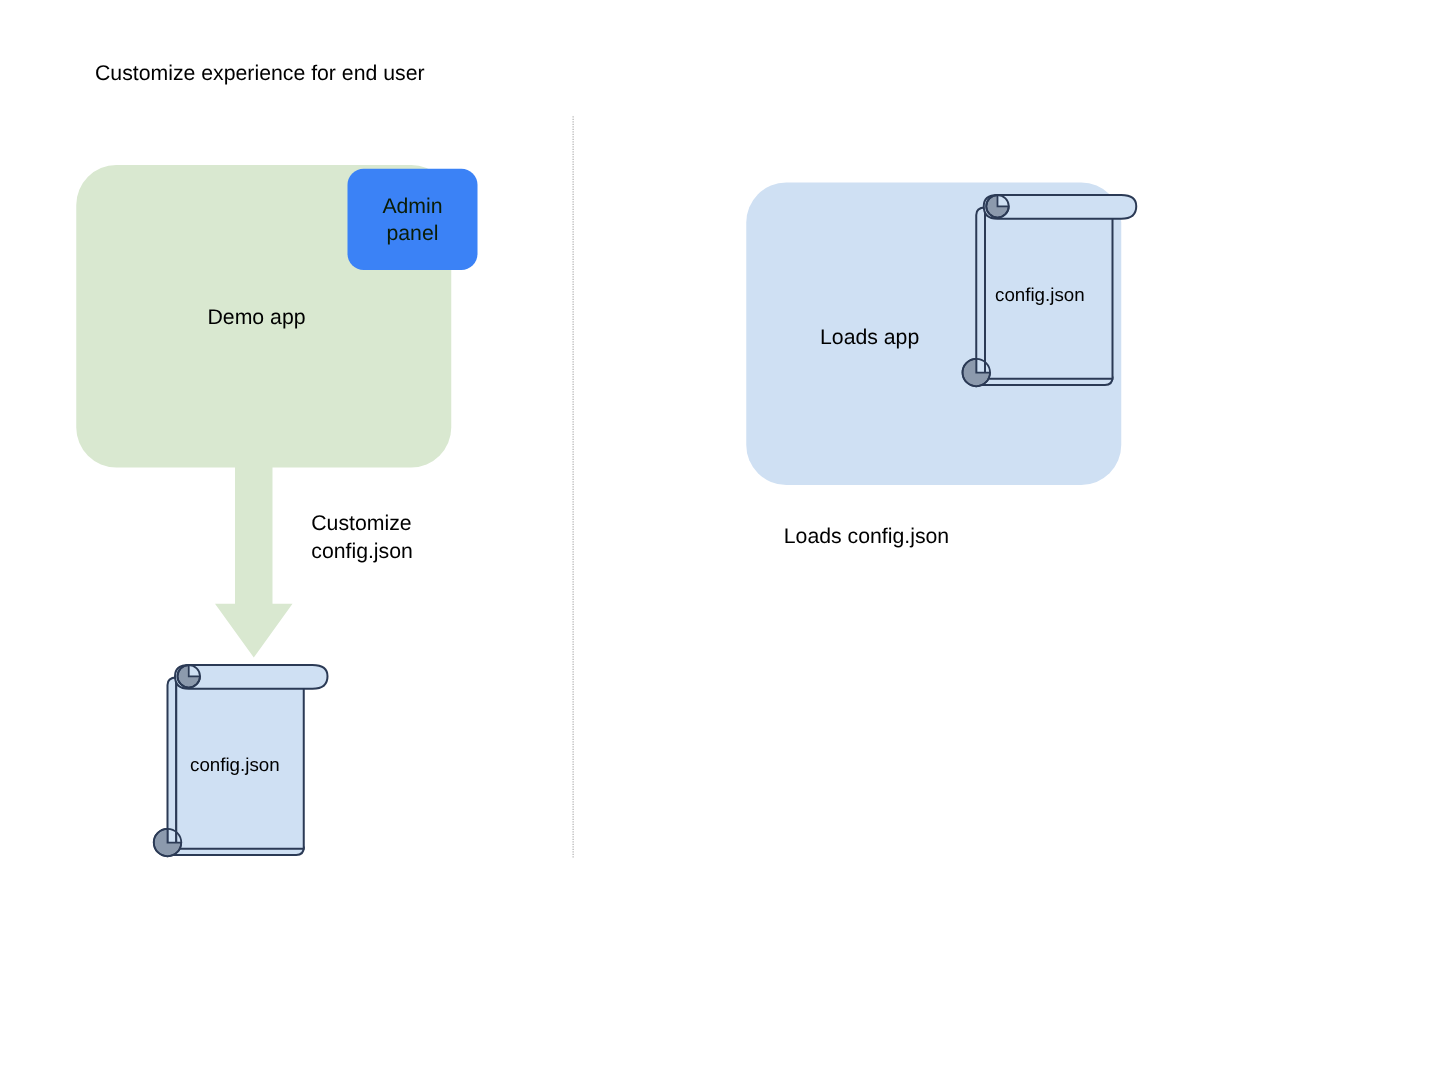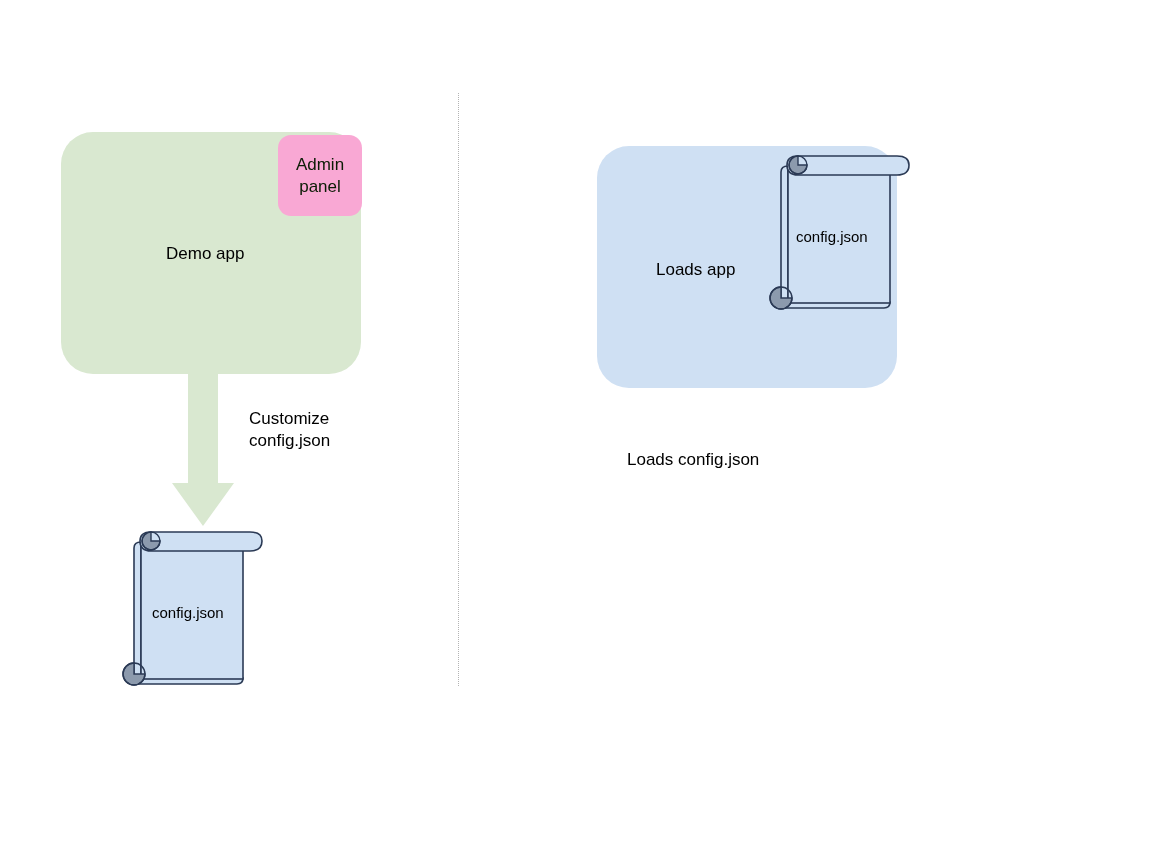--- a/index.html
+++ b/index.html
@@ -67,23 +67,23 @@
     color: #000000;
   }
   #admin-app-label { left: 166px; top: 243px; }
   #demo-app-label  { left: 656px; top: 259px; }
 
   
   #admin-panel {
     position: absolute;
     left: 278px;
     top: 135px;
-    width: 84px;
+    width: 104px;
     height: 81px;
-    background: #f9a8d4;
+    background: #3b82f6;
     border-radius: 13px;
     display: flex;
     align-items: center;
     justify-content: center;
   }
   #admin-panel .panel-text {
     font-size: 17px;
     line-height: 22px;
     text-align: center;
     color: #0b1c05;
@@ -124,32 +124,33 @@
   }
   #scroll-left  { left: 118px; top: 528px; width: 150px; height: 165px; }
   #scroll-left  .doc-label { left: 34px; top: 75px; }
   #scroll-right { left: 765px; top: 152px; width: 150px; height: 165px; }
   #scroll-right .doc-label { left: 31px; top: 75px; }
 
   
   #loads-caption {
     position: absolute;
     left: 627px;
-    top: 449px;
+    top: 418px;
     font-size: 17px;
     line-height: 22px;
     color: #000000;
     white-space: nowrap;
   }
 </style>
 </head>
 <body>
 
 <div class="canvas">
 
+  <div class="section-title" id="title-left">Customize experience for end user</div>
 
 
   <div class="divider"></div>
 
   <div class="app-box" id="admin-app-box"></div>
 
   <div class="app-label" id="admin-app-label">Demo app</div>
 
   <div id="admin-panel">
     <div class="panel-text">

